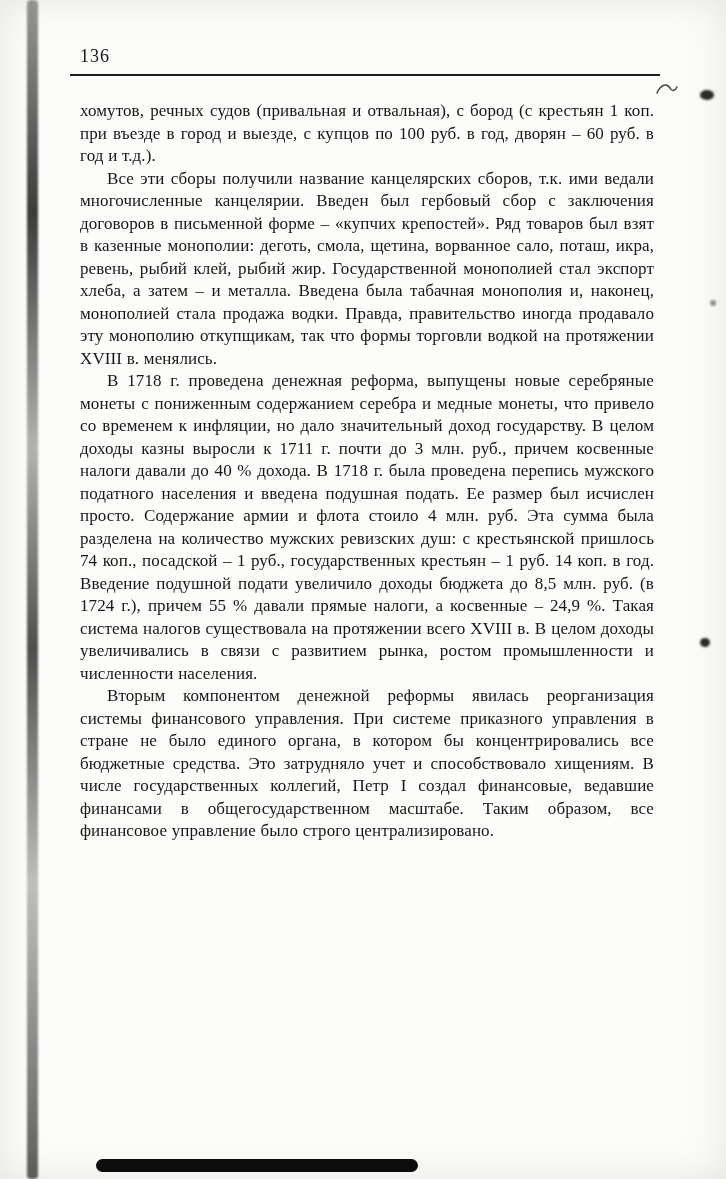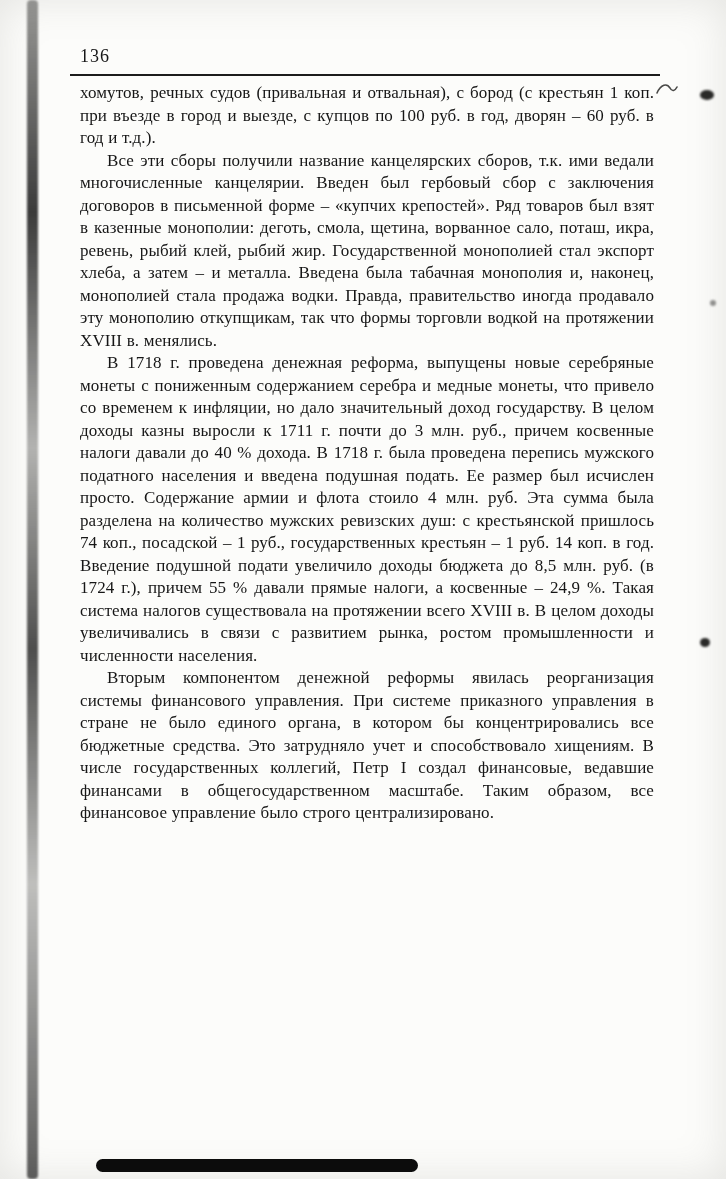--- a/index.html
+++ b/index.html
@@ -81,21 +81,21 @@
     top: 74px;
     height: 2px;
     background: #1c1c1c;
   }
 
   
   .text-block {
     position: absolute;
     left: 80px;
     right: 72px;
-    top: 82px;
+    top: 100px;
   }
   .para {
     margin: 0;
     font-size: 17px;
     line-height: 22.5px;
     text-align: justify;
     text-indent: 27px;
     hyphens: auto;
     -webkit-hyphens: auto;
     word-spacing: 0.3px;

